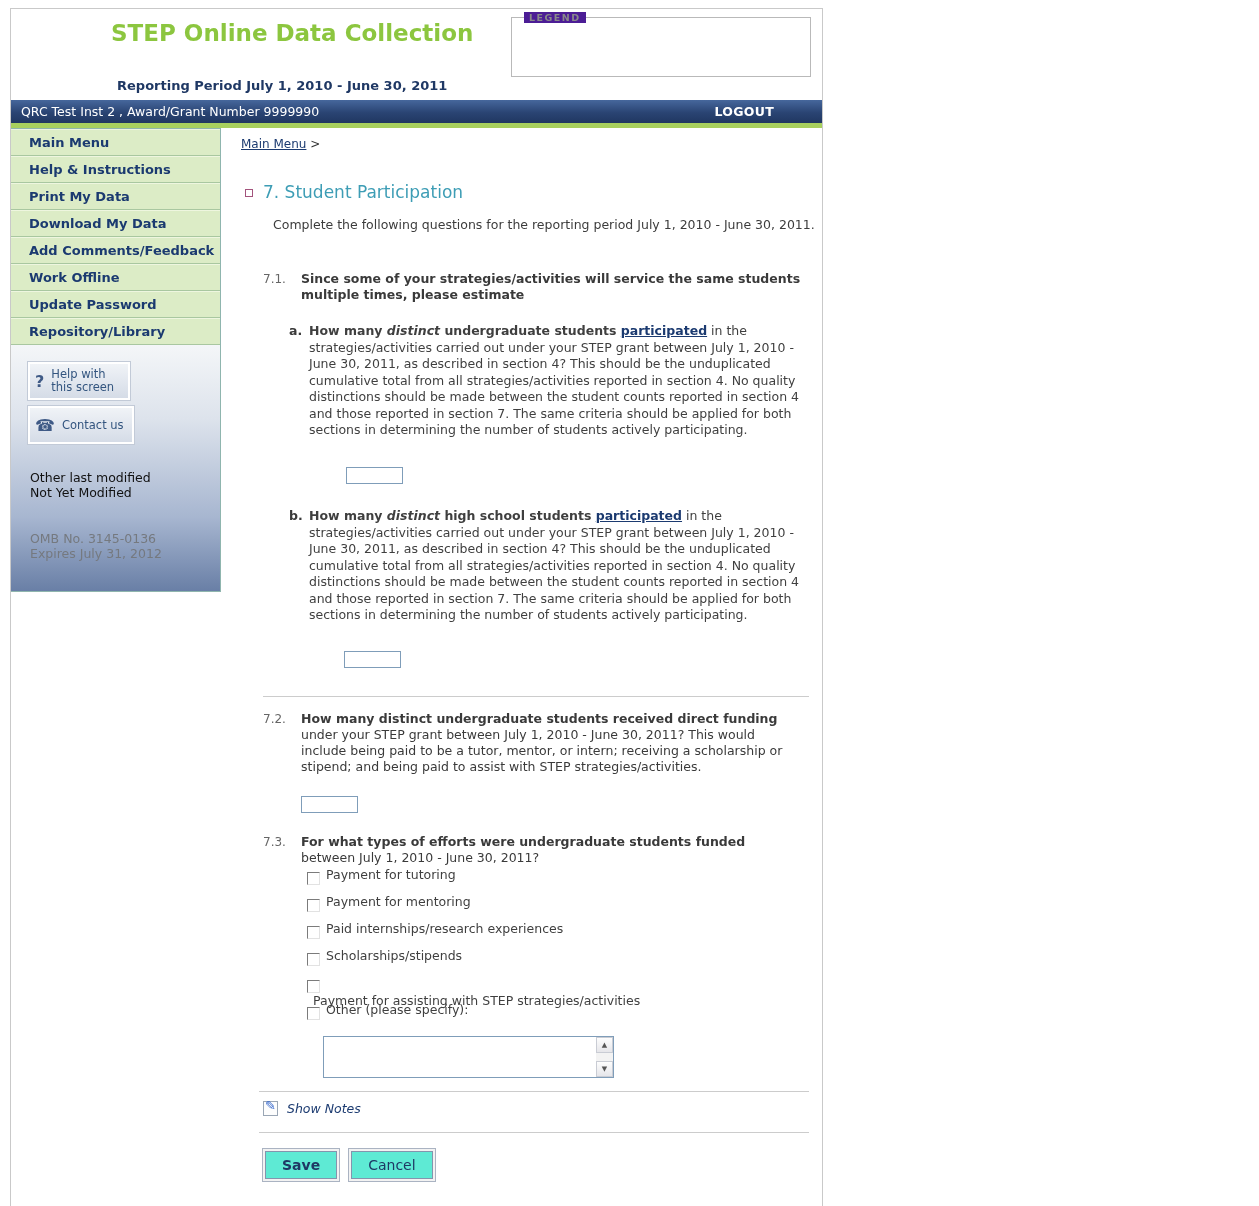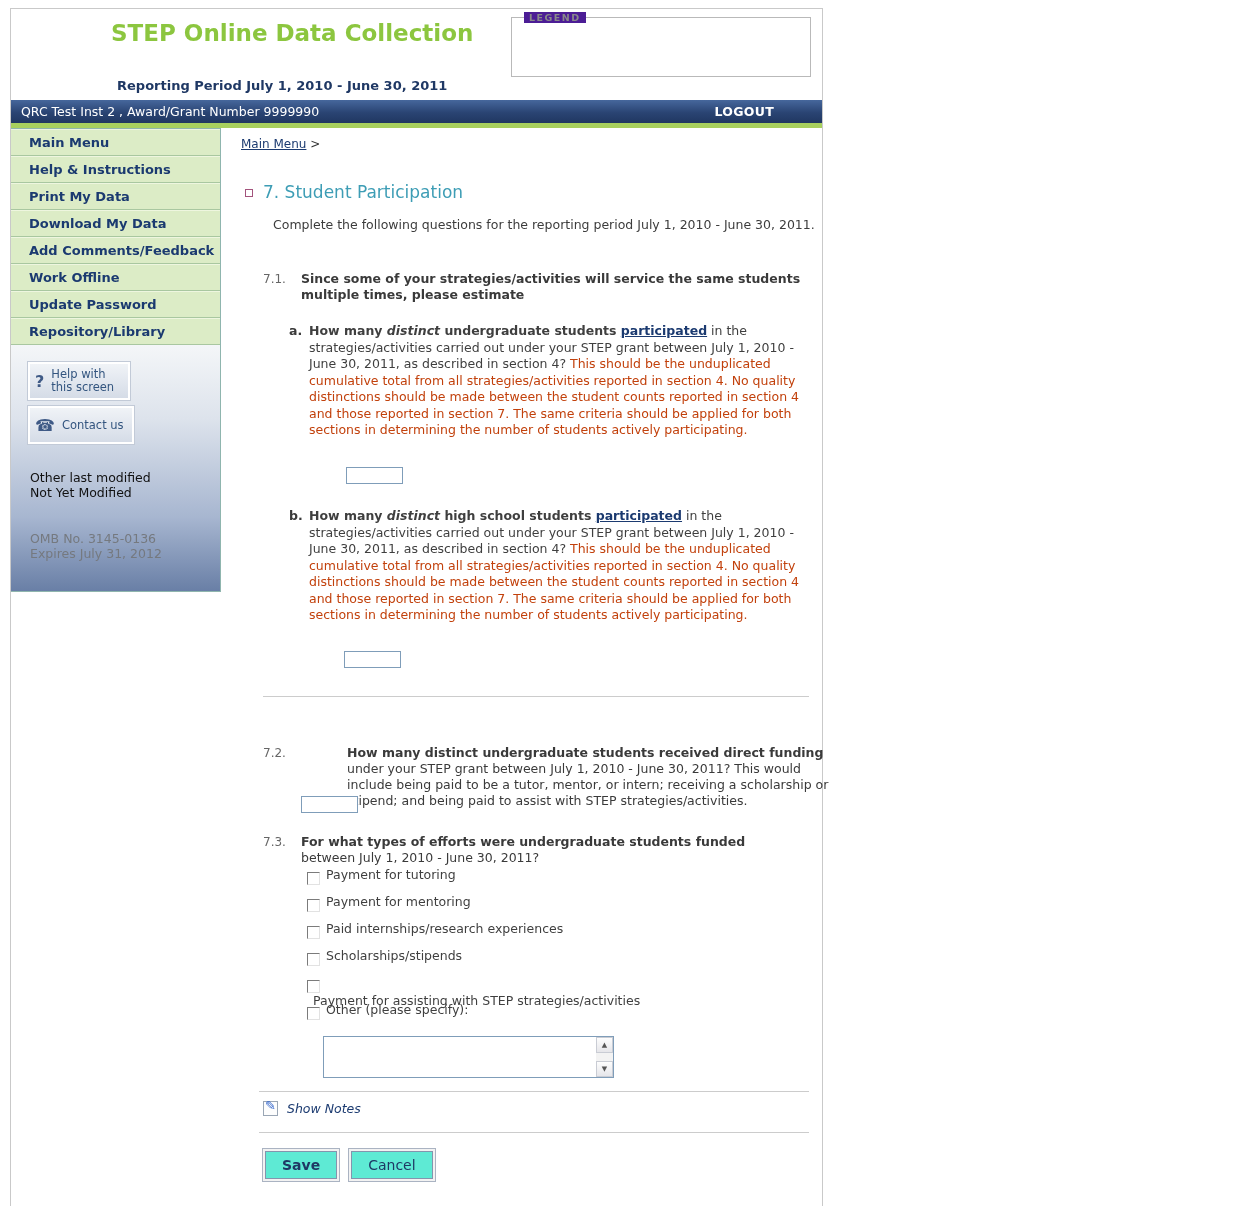--- a/index.html
+++ b/index.html
@@ -62,21 +62,21 @@
   .qrow { position:absolute; display:flex; }
   .qnum { width:38px; color:#666; font-size:12px; flex-shrink:0; padding-top:1px; }
   .qtext { font-size:12.5px; color:#3a3a3a; line-height:16px; }
   .qbold { font-weight:bold; }
   .subrow { position:absolute; display:flex; }
   .sublabel { width:20px; color:#3a3a3a; font-size:12.5px; font-weight:bold; flex-shrink:0; }
   .subtext { width:497px; font-size:12.5px; color:#3f3f3f; line-height:16.5px; }
   .b { font-weight:bold; }
   .bi { font-weight:bold; font-style:italic; }
   .plink { font-weight:bold; color:#1b3a70; text-decoration:underline; cursor:pointer; }
-  .redtxt { color:#c2410c; }
+  .redtxt { color:#404040; }
 
   .num-input { position:absolute; width:57px; height:17px; border:1px solid #7f9db9; background:#fff; font-size:12px; padding:0 2px; }
 
   .divider { position:absolute; height:1px; background:#cccccc; }
 
   .cbrow { position:absolute; left:296px; display:flex; align-items:flex-start; }
   .cb { width:13px; height:13px; background:#fff; border:1px solid; border-color:#7b7b7b #e2e2e2 #e2e2e2 #7b7b7b; margin-top:5px; cursor:pointer; flex-shrink:0; }
   .cbrow .cblabel { margin-left:6px; font-size:12.5px; color:#3f3f3f; }
 
   .ta-wrap { position:absolute; left:312px; top:908px; width:291px; height:42px; border:1px solid #7f9db9; background:#fff; }
@@ -181,21 +181,21 @@
     <div class="subrow" style="left:278px; top:380px;">
       <span class="sublabel">b.</span>
       <span class="subtext">
         <span class="b">How many </span><span class="bi">distinct</span><span class="b"> high school students </span><span class="plink">participated</span><span> in the strategies/activities carried out under your STEP grant between July 1, 2010 - June 30, 2011, as described in section 4? </span><span class="redtxt">This should be the unduplicated cumulative total from all strategies/activities reported in section 4. No quality distinctions should be made between the student counts reported in section 4 and those reported in section 7. The same criteria should be applied for both sections in determining the number of students actively participating.</span>
       </span>
     </div>
     <input class="num-input" style="left: 333px; top: 523px;" value="">
 
     <div class="divider" style="left:252px; top:568px; width:546px;"></div>
 
-    <div class="qrow" style="left:252px; top:617px;gap:46px;">
+    <div class="qrow" style="left:252px; top:583px;">
       <span class="qnum">7.2.</span>
       <span class="qtext" style="width:500px;">
         <span class="qbold">How many distinct undergraduate students received direct funding</span><span> under your STEP grant between July 1, 2010 - June 30, 2011? This would include being paid to be a tutor, mentor, or intern; receiving a scholarship or stipend; and being paid to assist with STEP strategies/activities.</span>
       </span>
     </div>
     <input class="num-input" style="left: 290px; top: 668px;" value="">
 
     <div class="qrow" style="left:252px; top:706px;">
       <span class="qnum">7.3.</span>
       <span class="qtext" style="width:500px;">

